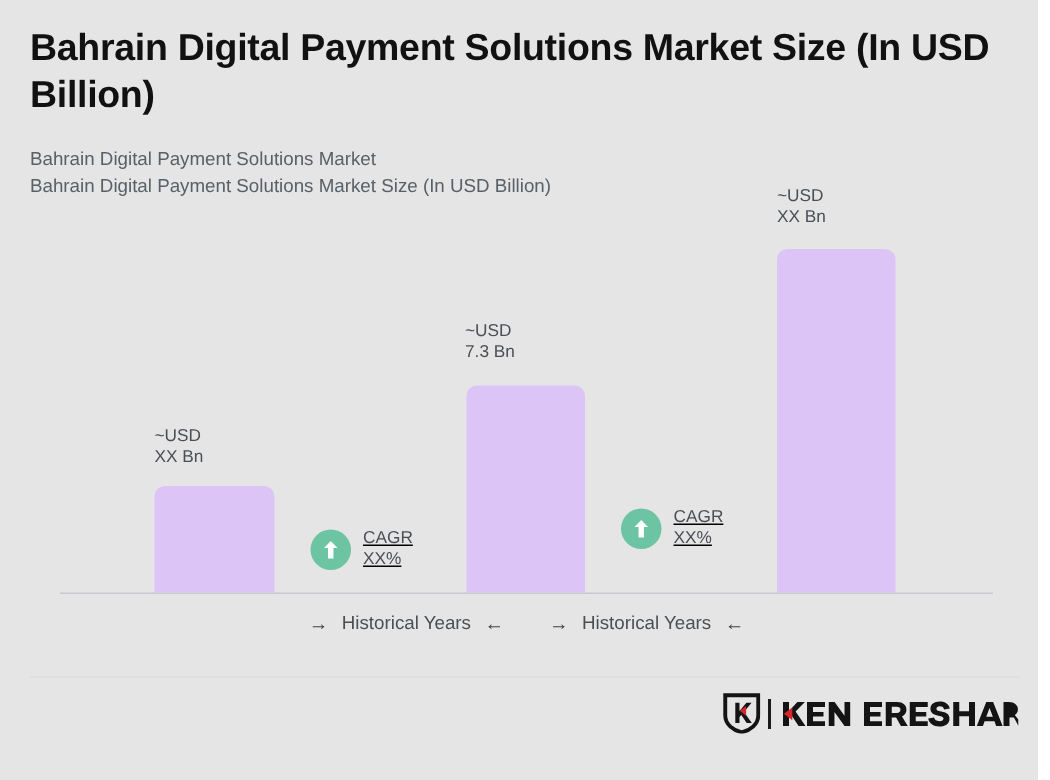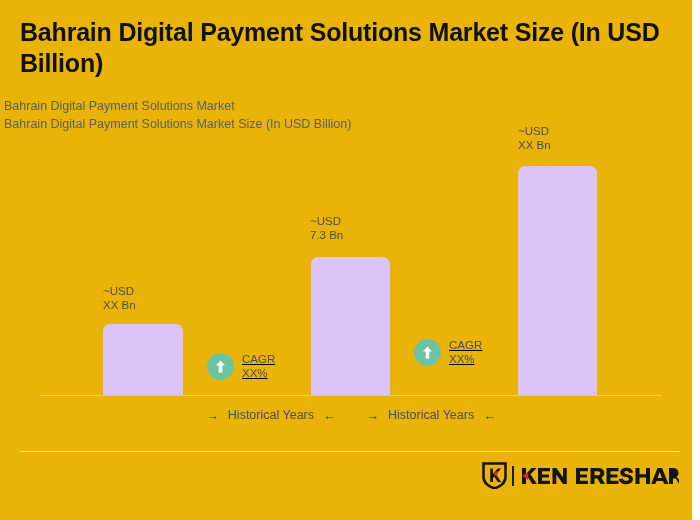--- a/index.html
+++ b/index.html
@@ -12,39 +12,39 @@
     background: #ffffff;
     font-family: "Liberation Sans", sans-serif;
     overflow: hidden;
     position: relative;
   }
 
   #page {
     position: relative;
     width: 692px;
     height: 520px;
-    background: #eab308;
+    background: #e5e5e5;
   }
 
   
   .title {
     position: absolute;
     left: 20px;
     top: 17px;
     width: 650px;
     font-size: 25px;
     font-weight: bold;
     line-height: 1.24;
     color: #111111;
     letter-spacing: -0.2px;
   }
 
   .subtitle-block {
     position: absolute;
-    left: 4px;
+    left: 20px;
     top: 97px;
     width: 640px;
   }
   .subtitle-line {
     font-size: 12.5px;
     color: #586068;
     line-height: 18px;
     white-space: nowrap;
   }
 

